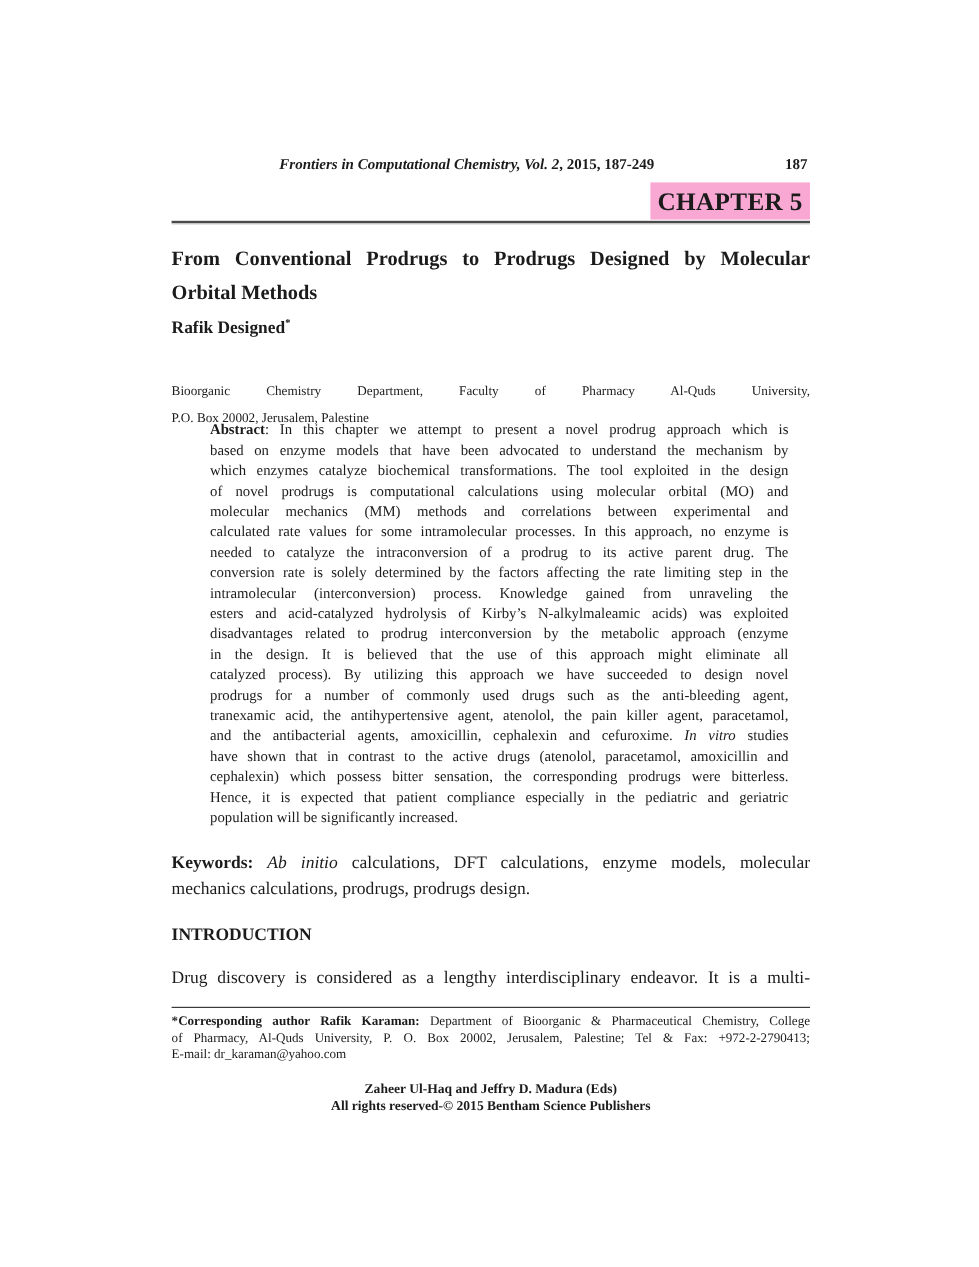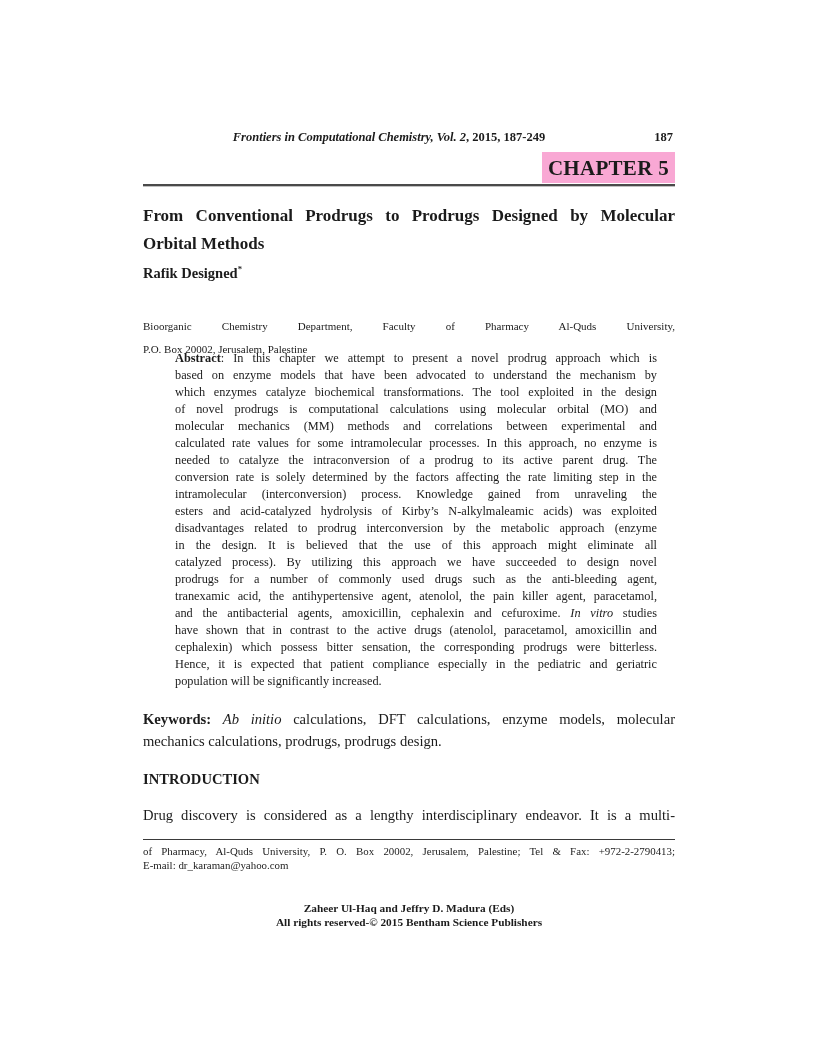--- a/index.html
+++ b/index.html
@@ -131,20 +131,21 @@
       <div class="tl"><span>mechanics calculations, prodrugs, prodrugs design.</span></div>
     </div>
 
   <div class="abs section-heading">INTRODUCTION</div>
 
   <div class="abs intro-para">
       <div class="tl just"><span>Drug discovery is considered as a lengthy interdisciplinary endeavor. It is a multi-</span></div>
     </div>
 
   <div class="abs footnote">
+      <div class="tl just"><span class="b">*Corresponding author Rafik Karaman:</span><span> Department of Bioorganic &amp; Pharmaceutical Chemistry, College</span></div>
       <div class="tl just"><span>of Pharmacy, Al-Quds University, P. O. Box 20002, Jerusalem, Palestine; Tel &amp; Fax: +972-2-2790413;</span></div>
       <div class="tl"><span>E-mail: dr_karaman@yahoo.com</span></div>
     </div>
 
   <div class="abs editors">
       <div class="tl"><span class="b">Zaheer Ul-Haq and Jeffry D. Madura (Eds)</span></div>
       <div class="tl"><span class="b">All rights reserved-© 2015 Bentham Science Publishers</span></div>
     </div>
 
 </div>

